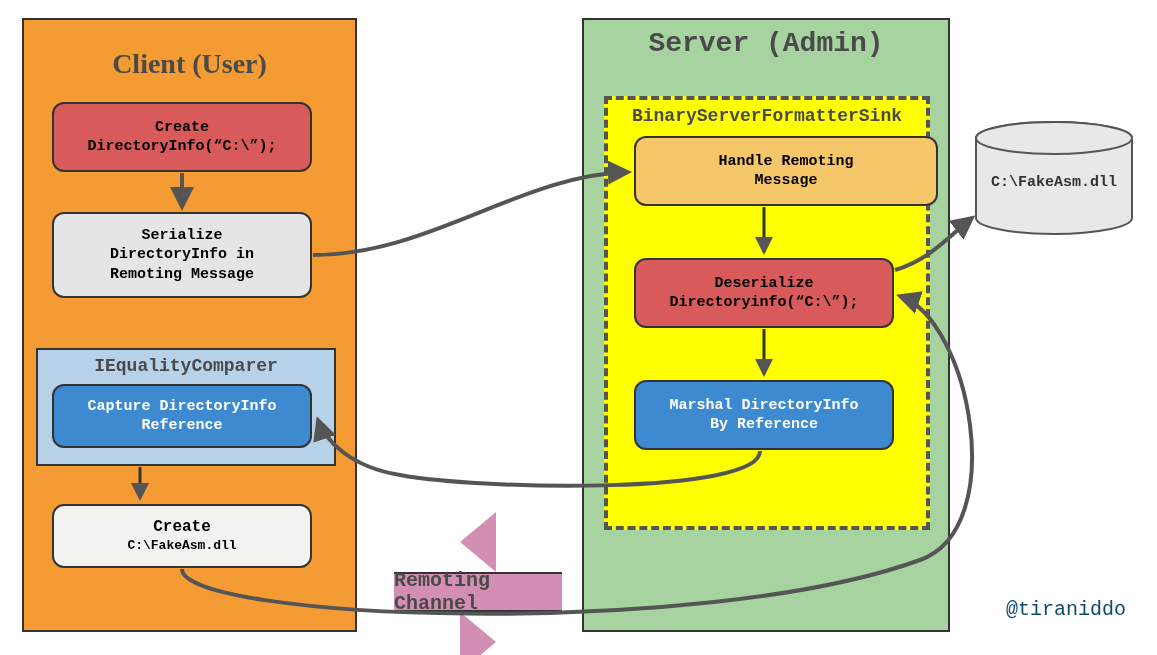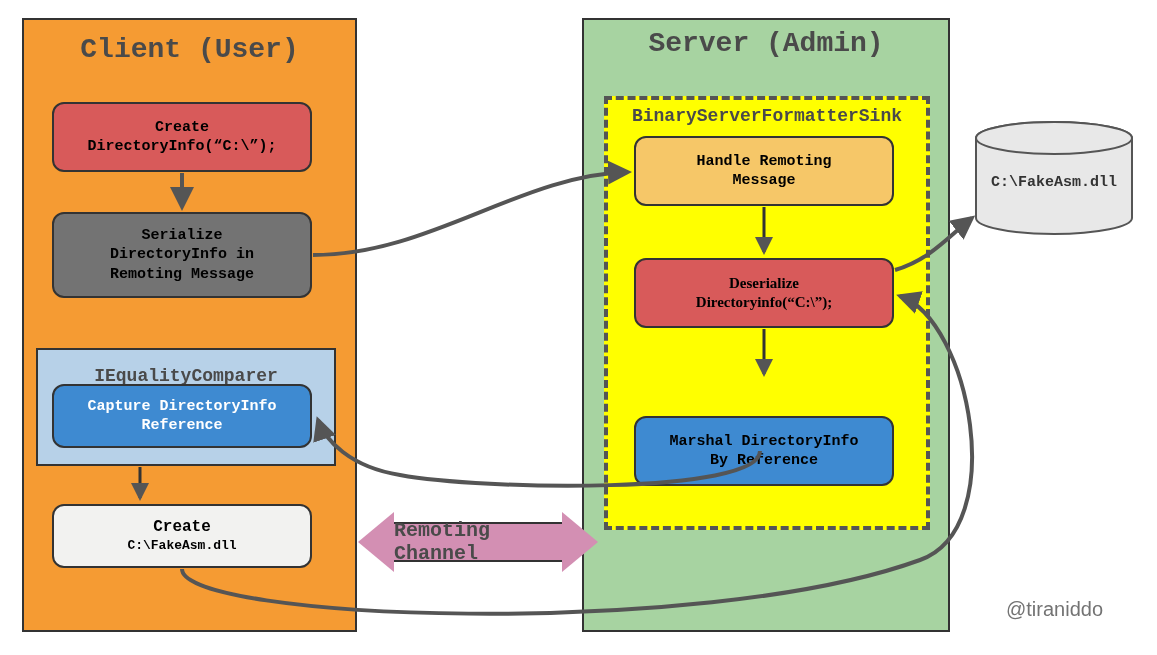--- a/index.html
+++ b/index.html
@@ -72,70 +72,70 @@
     width: 1157px;
     height: 655px;
     pointer-events: none;
   }
   .cylinder {
     position: absolute;
   }
   .credit {
     position: absolute;
     font-size: 20px;
-    color: #737373;
-    font-family: Liberation Sans, sans-serif;
+    color: #0c4a6e;
+    font-family: Liberation Mono, monospace;
     text-align: right;
   }
 </style>
 </head>
 <body>
 
 <div class="box" style="left:22px; top:18px; width:335px; height:614px; background:#f59b33;">
-  <div class="title" style="margin-top:14px;">Client (User)</div>
+  <div class="title" style="margin-top:28px;font-family:Liberation Serif, serif;">Client (User)</div>
 </div>
 
 <div class="box" style="left:582px; top:18px; width:368px; height:614px; background:#a7d3a1;">
   <div class="title" style="margin-top:8px;">Server (Admin)</div>
 </div>
 
 <div class="node" style="left:52px; top:102px; width:260px; height:70px; background:#d85a5a; white-space:pre-line;">Create
 DirectoryInfo(“C:\”);</div>
 
-<div class="node" style="left:52px; top:212px; width:260px; height:86px; background:#737373; white-space:pre-line;">Serialize
+<div class="node" style="left:52px; top:212px; width:260px; height:86px; background:#e5e5e5; white-space:pre-line;">Serialize
 DirectoryInfo in
 Remoting Message</div>
 
 <div class="box" style="left:36px; top:348px; width:300px; height:118px; background:#b7d1e8;">
-  <div class="small-label" style="margin-top:16px;">IEqualityComparer</div>
+  <div class="small-label" style="margin-top:6px;">IEqualityComparer</div>
 </div>
 
 <div class="node" style="left:52px; top:384px; width:260px; height:64px; background:#3e8ad1; white-space:pre-line; color:#ffffff;">Capture DirectoryInfo
 Reference</div>
 
 <div class="node" style="left:52px; top:504px; width:260px; height:64px; background:#f2f2f0; flex-direction:column;">
   <div style="font-size:16px;">Create</div>
   <div style="font-size:13px;">C:\FakeAsm.dll</div>
 </div>
 
 <div style="position:absolute; left:604px; top:96px; width:326px; height:434px; background:#ffff00;
             border:4px dashed #555;">
   <div class="small-label" style="margin-top:6px;">BinaryServerFormatterSink</div>
 </div>
 
-<div class="node" style="left:634px; top:136px; width:260px; height:70px; background:#f6c768; white-space:pre-line;">Handle Remoting
+<div class="node" style="left:634px; top:136px; width:304px; height:70px; background:#f6c768; white-space:pre-line;">Handle Remoting
 Message</div>
 
-<div class="node" style="left:634px; top:258px; width:260px; height:70px; background:#d85a5a; white-space:pre-line;font-family:Liberation Serif, serif;">Deserialize
+<div class="node" style="left:634px; top:258px; width:260px; height:70px; background:#d85a5a; white-space:pre-line;">Deserialize
 Directoryinfo(“C:\”);</div>
 
-<div class="node" style="left:634px; top:380px; width:260px; height:70px; background:#3e8ad1; white-space:pre-line; color:#000000;margin-top:36px;">Marshal DirectoryInfo
+<div class="node" style="left:634px; top:380px; width:260px; height:70px; background:#3e8ad1; white-space:pre-line; color:#ffffff;">Marshal DirectoryInfo
 By Reference</div>
 
-<div class="channel-arrow" style="left:358px; top:512px; width:240px; height:60px;">
+<div class="channel-arrow" style="left:358px; top:512px; width:240px; height:60px;flex-direction:column;">
   <div class="head-left"></div>
   <div class="shaft" style="width:168px;">Remoting Channel</div>
   <div class="head-right"></div>
 </div>
 
 <div class="cylinder" style="left:972px; top:120px; width:164px; height:110px;">
   <svg width="164" height="120" viewBox="0 0 164 120">
     <ellipse cx="82" cy="18" rx="78" ry="16" fill="#e8e8e8" stroke="#555" stroke-width="2"></ellipse>
     <path d="M 4 18 L 4 98 A 78 16 0 0 0 160 98 L 160 18" fill="#e8e8e8" stroke="#555" stroke-width="2"></path>
     <ellipse cx="82" cy="18" rx="78" ry="16" fill="#e8e8e8" stroke="#555" stroke-width="2"></ellipse>

